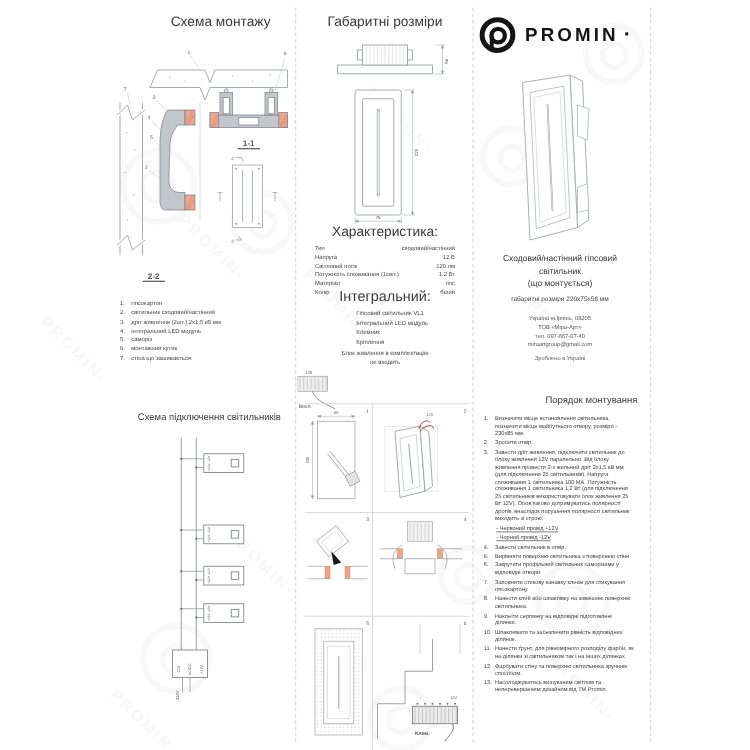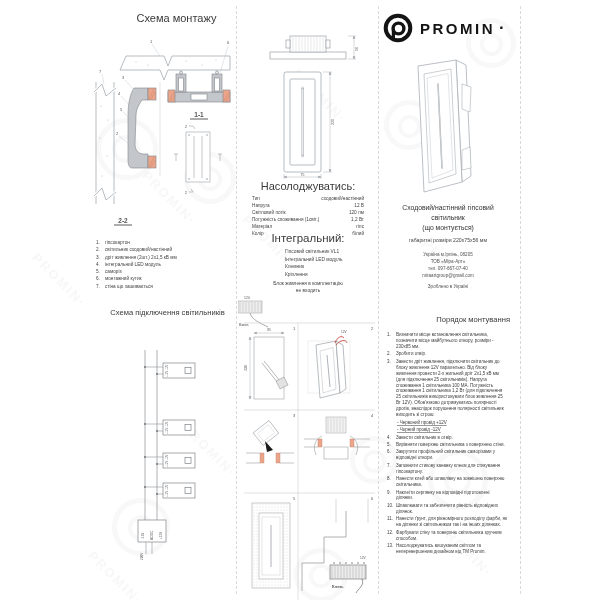--- a/index.html
+++ b/index.html
@@ -196,20 +196,21 @@
     <div class="legend-row">
         <span class="num">6.</span>
         <span>монтажний кутик</span>
       </div>
     <div class="legend-row">
         <span class="num">7.</span>
         <span>стіна що зашивається</span>
       </div>
   </div>
 
+  <div class="panel-title t11" style="left:240px;top:12px;width:136px;">Габаритні розміри</div>
 
   <svg class="abs" style="left:246px;top:28px;" width="124" height="152" viewBox="0 0 124 152">
     <g stroke="#9aa0a6" stroke-width="0.7" fill="#fff">
 
       <rect x="24" y="24" width="76" height="7"></rect>
       <rect x="44" y="8" width="36" height="16"></rect>
       <rect x="40" y="12" width="4" height="8"></rect>
       <rect x="80" y="12" width="4" height="8"></rect>
     </g>
     <g stroke="#c6c6c6" stroke-width="0.4">
@@ -238,21 +239,21 @@
       <path d="M84,44 l-1,2.5 l2,0 z M84,144 l-1,-2.5 l2,0 z"></path>
       <line x1="38" y1="146" x2="38" y2="151"></line>
         <line x1="75" y1="146" x2="75" y2="151"></line>
       <line x1="38" y1="149" x2="75" y2="149"></line>
       <path d="M38,149 l2.5,-1 l0,2 z M75,149 l-2.5,-1 l0,2 z"></path>
     </g>
     <text font-size="3.5" transform="rotate(-90 88 94)" x="88" y="94" text-anchor="middle">220</text>
     <text font-size="3.5" x="56.5" y="147.5" text-anchor="middle">75</text>
   </svg>
 
-  <div class="panel-title" style="left:240px;top:180px;width:136px;font-size:11px;">Насолоджуватись:</div>
+  <div class="panel-title" style="left:240px;top:180px;width:136px;font-size:11px;">Характеристика:</div>
   <div class="abs" style="left:252px;top:195px;width:112px;">
     <div class="spec-row">
         <span>Тип</span>
         <span>сходовий/настінний</span>
       </div>
     <div class="spec-row">
         <span>Напруга</span>
         <span>12 В</span>
       </div>
     <div class="spec-row">
@@ -315,21 +316,21 @@
   </div>
   <div class="size-line" style="top:237px;">габаритні розміри 220х75х56 мм</div>
   <div class="contact" style="top:251px;">
     <div>Україна м.Ірпінь, 08205</div>
     <div>ТОВ «Міра-Арт»</div>
     <div>тел. 097-667-07-40</div>
     <div>miraartgroup@gmail.com</div>
   </div>
   <div class="contact" style="top:283px;">Зроблено в Україні</div>
 
-  <div class="panel-title t8" style="left:100px;top:308px;width:135px;">Схема підключення світильників</div>
+  <div class="panel-title t8" style="left:100px;top:329px;width:135px;">Схема підключення світильників</div>
 
   <svg class="abs" style="left:115px;top:328px;" width="125" height="240" viewBox="0 0 125 240">
     <g stroke="#8c9196" stroke-width="0.7" fill="none">
       <line x1="30" y1="22" x2="30" y2="192"></line>
       <line x1="42" y1="22" x2="42" y2="192"></line>
     </g>
     <g>
 
       <g stroke="#7f8389" stroke-width="0.7" fill="#fff">
         <rect x="48" y="35" width="32" height="15"></rect>

